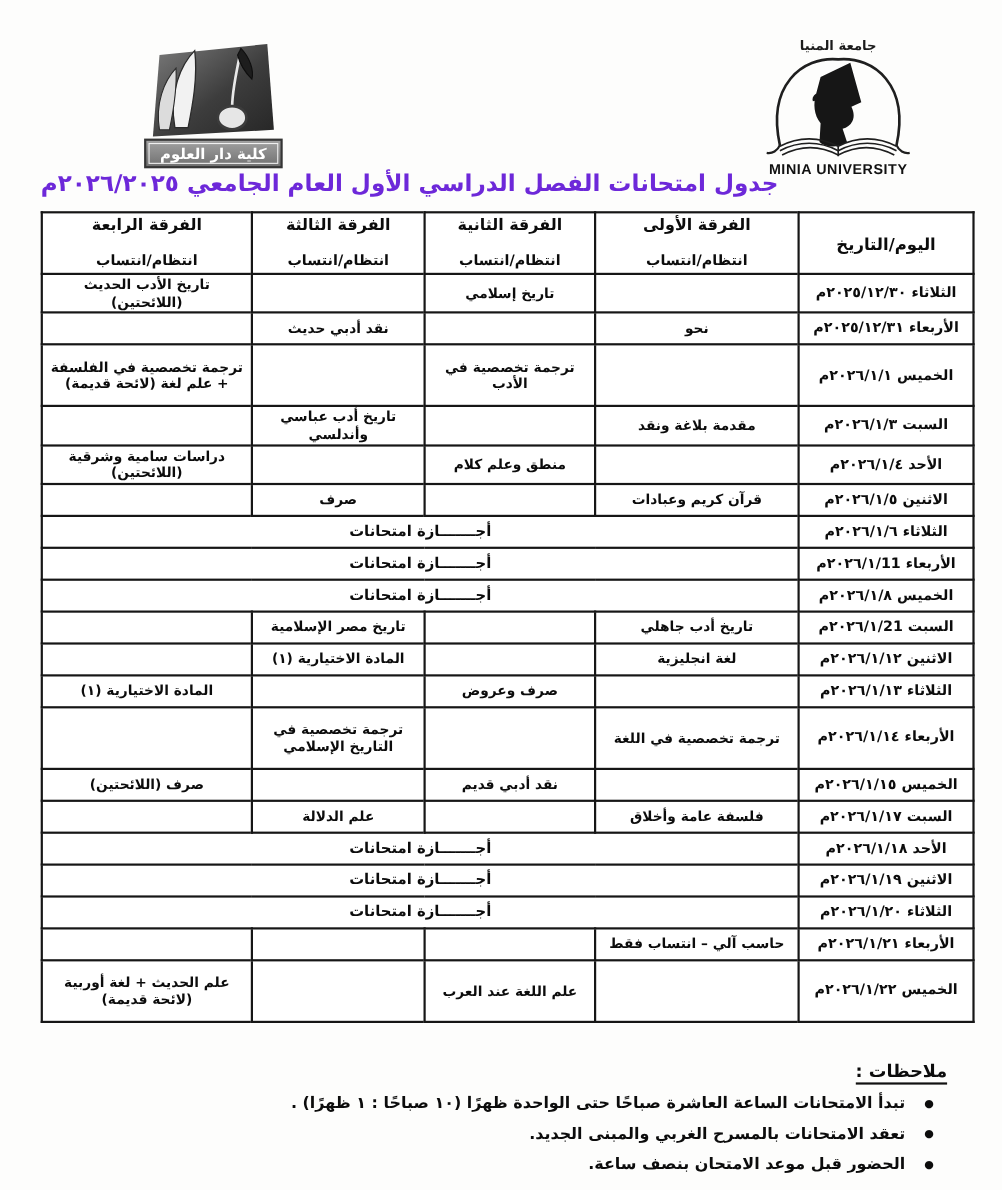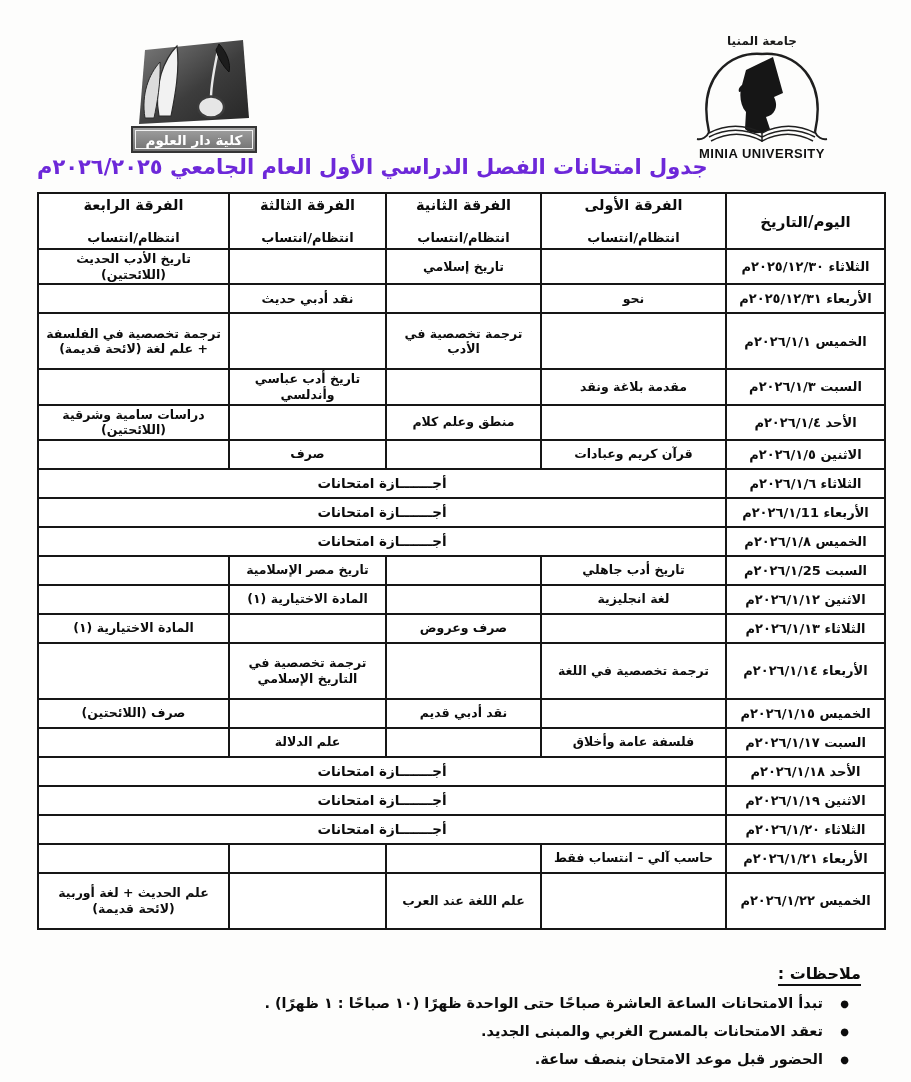--- a/index.html
+++ b/index.html
@@ -203,21 +203,21 @@
         </tr>
         <tr>
           <td class="date-cell">الأربعاء ٢٠٢٦/١/11م</td>
           <td colspan="4" class="holiday-cell">أجـــــــازة امتحانات</td>
         </tr>
         <tr>
           <td class="date-cell">الخميس ٢٠٢٦/١/٨م</td>
           <td colspan="4" class="holiday-cell">أجـــــــازة امتحانات</td>
         </tr>
         <tr>
-          <td class="date-cell">السبت ٢٠٢٦/١/25م</td>
+          <td class="date-cell">السبت ٢٠٢٦/١/21م</td>
           <td class="subject-cell">تاريخ أدب جاهلي</td>
           <td class="subject-cell"></td>
           <td class="subject-cell">تاريخ مصر الإسلامية</td>
           <td class="subject-cell"></td>
         </tr>
         <tr>
           <td class="date-cell">الاثنين ٢٠٢٦/١/١٢م</td>
           <td class="subject-cell">لغة انجليزية</td>
           <td class="subject-cell"></td>
           <td class="subject-cell">المادة الاختيارية (١)</td>

